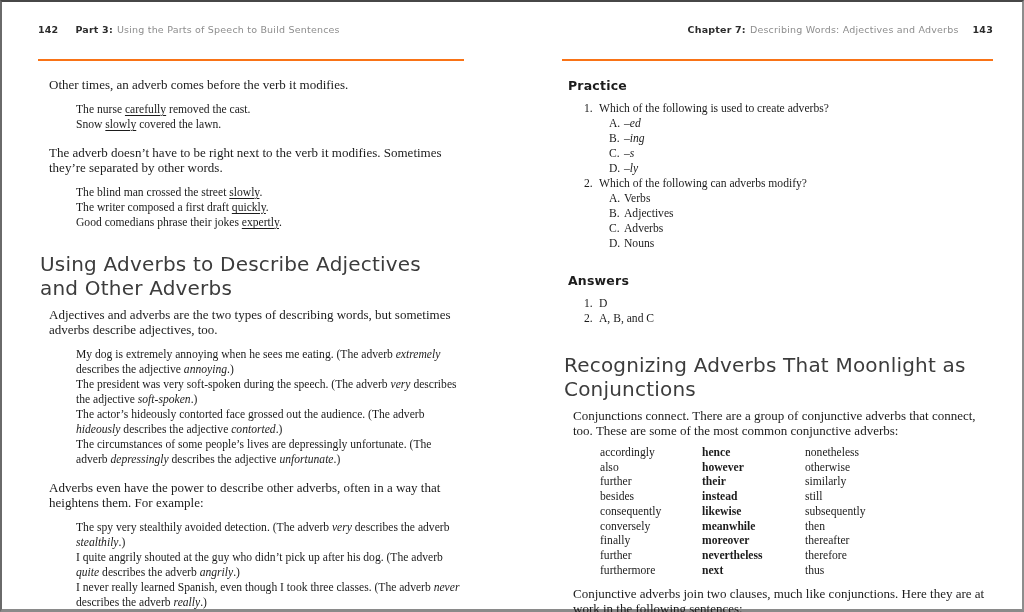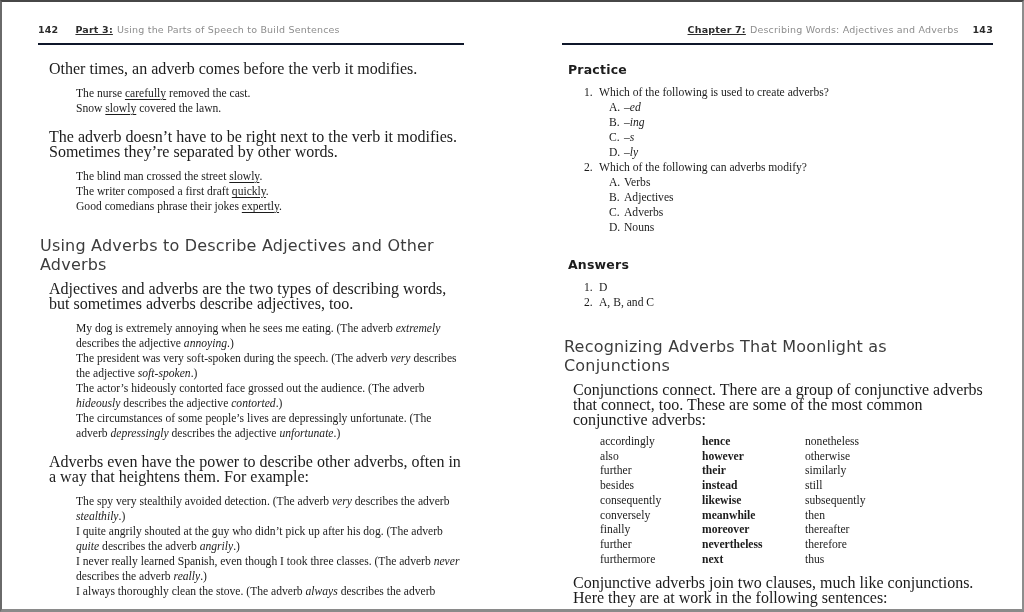--- a/index.html
+++ b/index.html
@@ -11,37 +11,37 @@
     border-right:2px solid #8d8d8d; border-bottom:3px solid #8a8a8a;
   }
   .page { position:absolute; top:22px; }
   .page-left  { left:36px;  width:426px; }
   .page-right { left:560px; width:431px; }
 
   .page-header {
     display:flex; align-items:baseline;
     font-family:"DejaVu Sans","Liberation Sans",sans-serif;
     font-size:9.5px; letter-spacing:0.2px;
-    padding-bottom:8px; border-bottom:2px solid #0f172a;
+    padding-bottom:24px; border-bottom:2px solid #f97316;
   }
   .page-header .num   { font-weight:bold; color:#2c2c2c; }
-  .page-header .label { font-weight:bold; color:#2c2c2c;text-decoration:underline; }
+  .page-header .label { font-weight:bold; color:#2c2c2c; }
   .page-header .title { color:#8d8d8d; margin-left:4px; }
   .page-left  .page-header .num { margin-right:17px; }
   .page-right .page-header { justify-content:flex-end; }
   .page-right .page-header .num { margin-left:14px; }
 
-  .para { font-size:16px; line-height:15px; color:#1b1b1b; margin-left:11px; }
+  .para { font-size:13px; line-height:15px; color:#1b1b1b; margin-left:11px; }
   .ex   { font-size:11.6px; line-height:15px; color:#1b1b1b; margin-left:38px; }
   .seg-i { font-style:italic; }
   .seg-u { text-decoration:underline; text-underline-offset:2px; }
 
   .h-section {
     font-family:"DejaVu Sans","Liberation Sans",sans-serif;
-    font-size:16px; font-weight:normal; color:#3c3c3c; letter-spacing:0.2px;
+    font-size:20px; font-weight:normal; color:#3c3c3c; letter-spacing:0.2px;
     margin-left:2px;
   }
   .h-sub {
     font-family:"DejaVu Sans","Liberation Sans",sans-serif;
     font-size:12.5px; font-weight:bold; color:#1d1d1d; letter-spacing:0.2px;
     margin-left:6px;
   }
 
   .q, .ansrow { display:flex; font-size:11.6px; line-height:15px; color:#1b1b1b; }
   .q-num   { margin-left:22px; width:15px; flex:none; }

